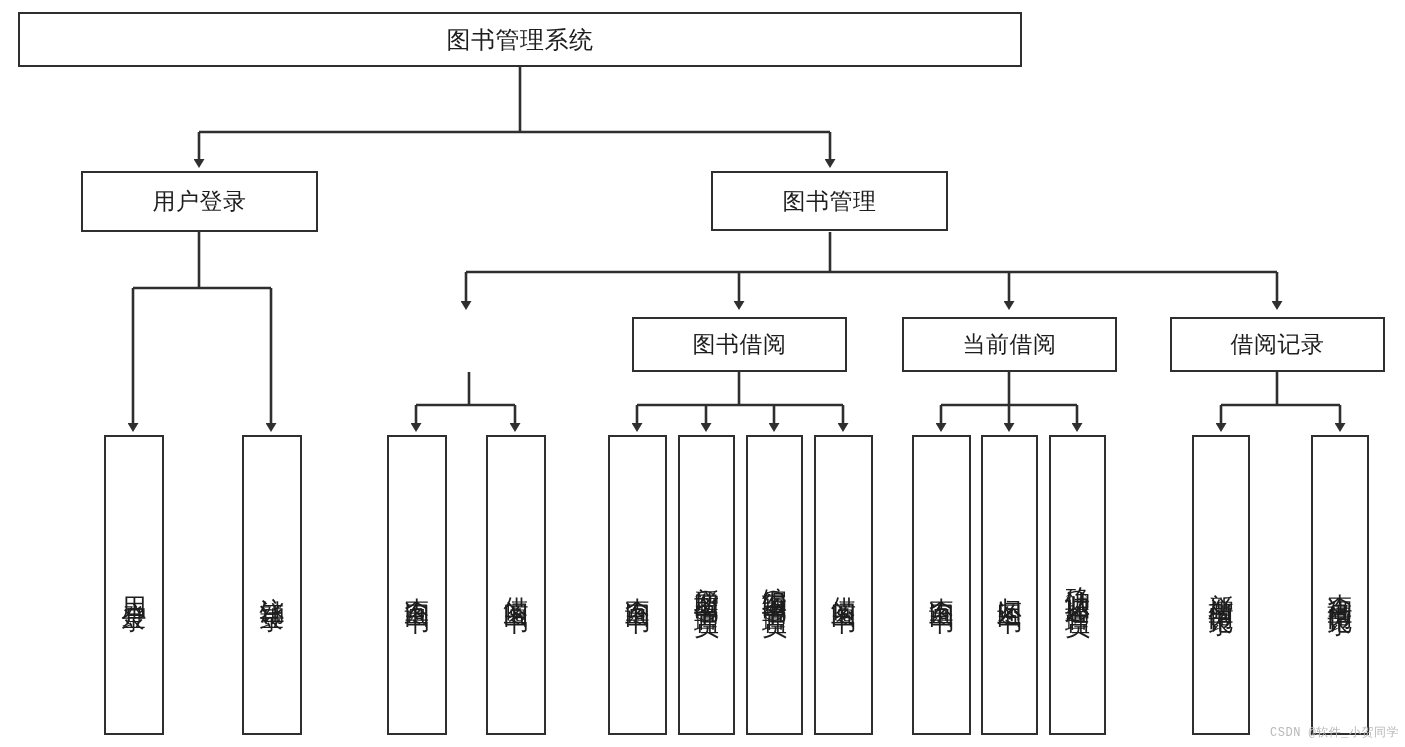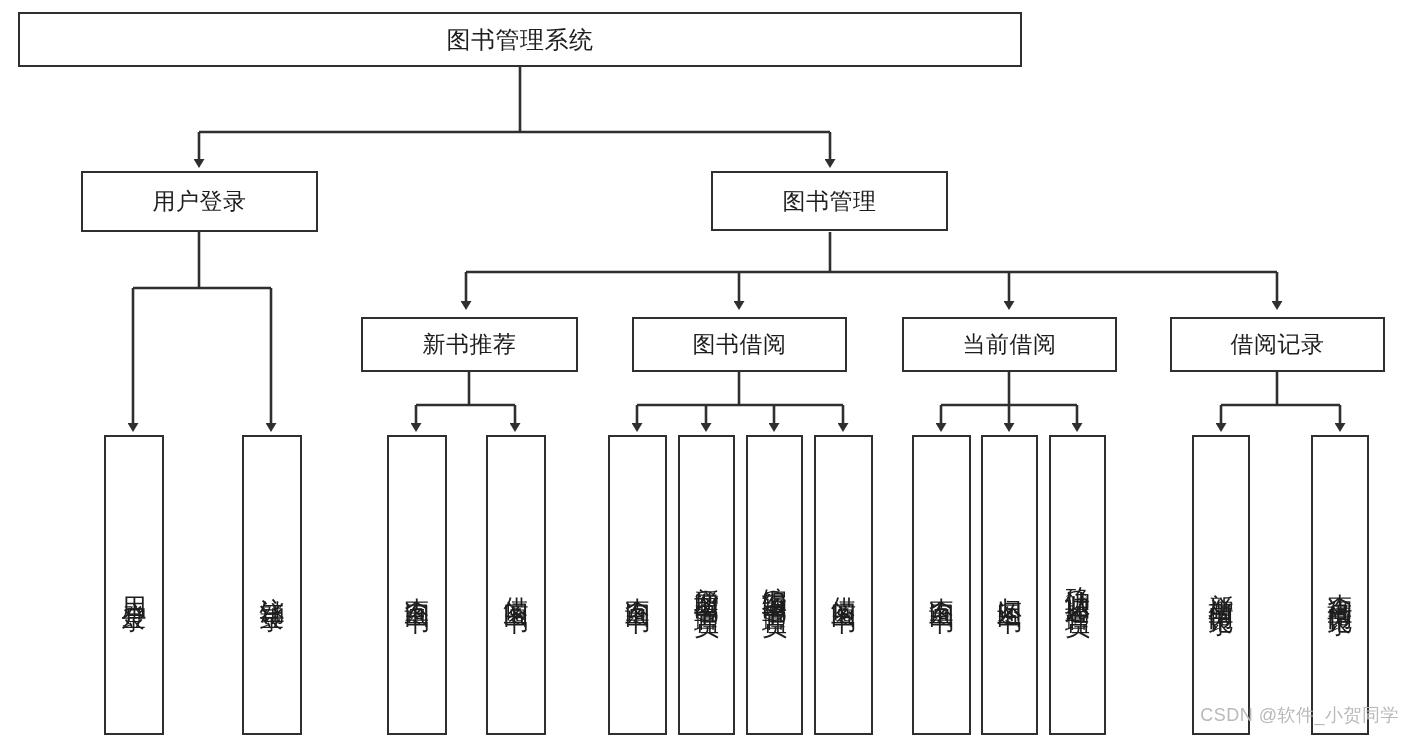--- a/index.html
+++ b/index.html
@@ -44,26 +44,26 @@
     writing-mode:vertical-rl;
     text-orientation:upright;
     font-size:25px;
     letter-spacing:4px;
     line-height:1;
   }
 
   .watermark{
     position:absolute;
     right:6px;
-    bottom:20px;
-    font-size:18px;
+    bottom:6px;
+    font-size:12px;
     color:#b9b9b9;
     letter-spacing:0.5px;
     white-space:nowrap;
-    font-family:Liberation Sans, sans-serif;
+    font-family:Liberation Mono, monospace;
   }
 </style>
 </head>
 <body>
 
 <div id="diagram">
 
   <svg id="edges" viewBox="0 0 1405 747" width="1405" height="747" xmlns="http://www.w3.org/2000/svg">
     <defs>
       <marker id="arrow" markerWidth="9" markerHeight="11" refX="1" refY="5.5" orient="auto" markerUnits="userSpaceOnUse">
@@ -118,23 +118,20 @@
     <span class="lbl">图书管理系统</span>
   </div>
 
   <div class="node horiz" style="left:81px;top:171px;width:237px;height:61px;">
     <span class="lbl">用户登录</span>
   </div>
   <div class="node horiz" style="left:711px;top:171px;width:237px;height:60px;">
     <span class="lbl">图书管理</span>
   </div>
 
-  <div class="node horiz" style="left:361px;top:317px;width:217px;height:55px;">
-    <span class="lbl">新书推荐</span>
-  </div>
   <div class="node horiz" style="left:632px;top:317px;width:215px;height:55px;">
     <span class="lbl">图书借阅</span>
   </div>
   <div class="node horiz" style="left:1170px;top:317px;width:215px;height:55px;">
     <span class="lbl">借阅记录</span>
   </div>
   <div class="node horiz" style="left:902px;top:317px;width:215px;height:55px;">
     <span class="lbl">当前借阅</span>
   </div>
 

